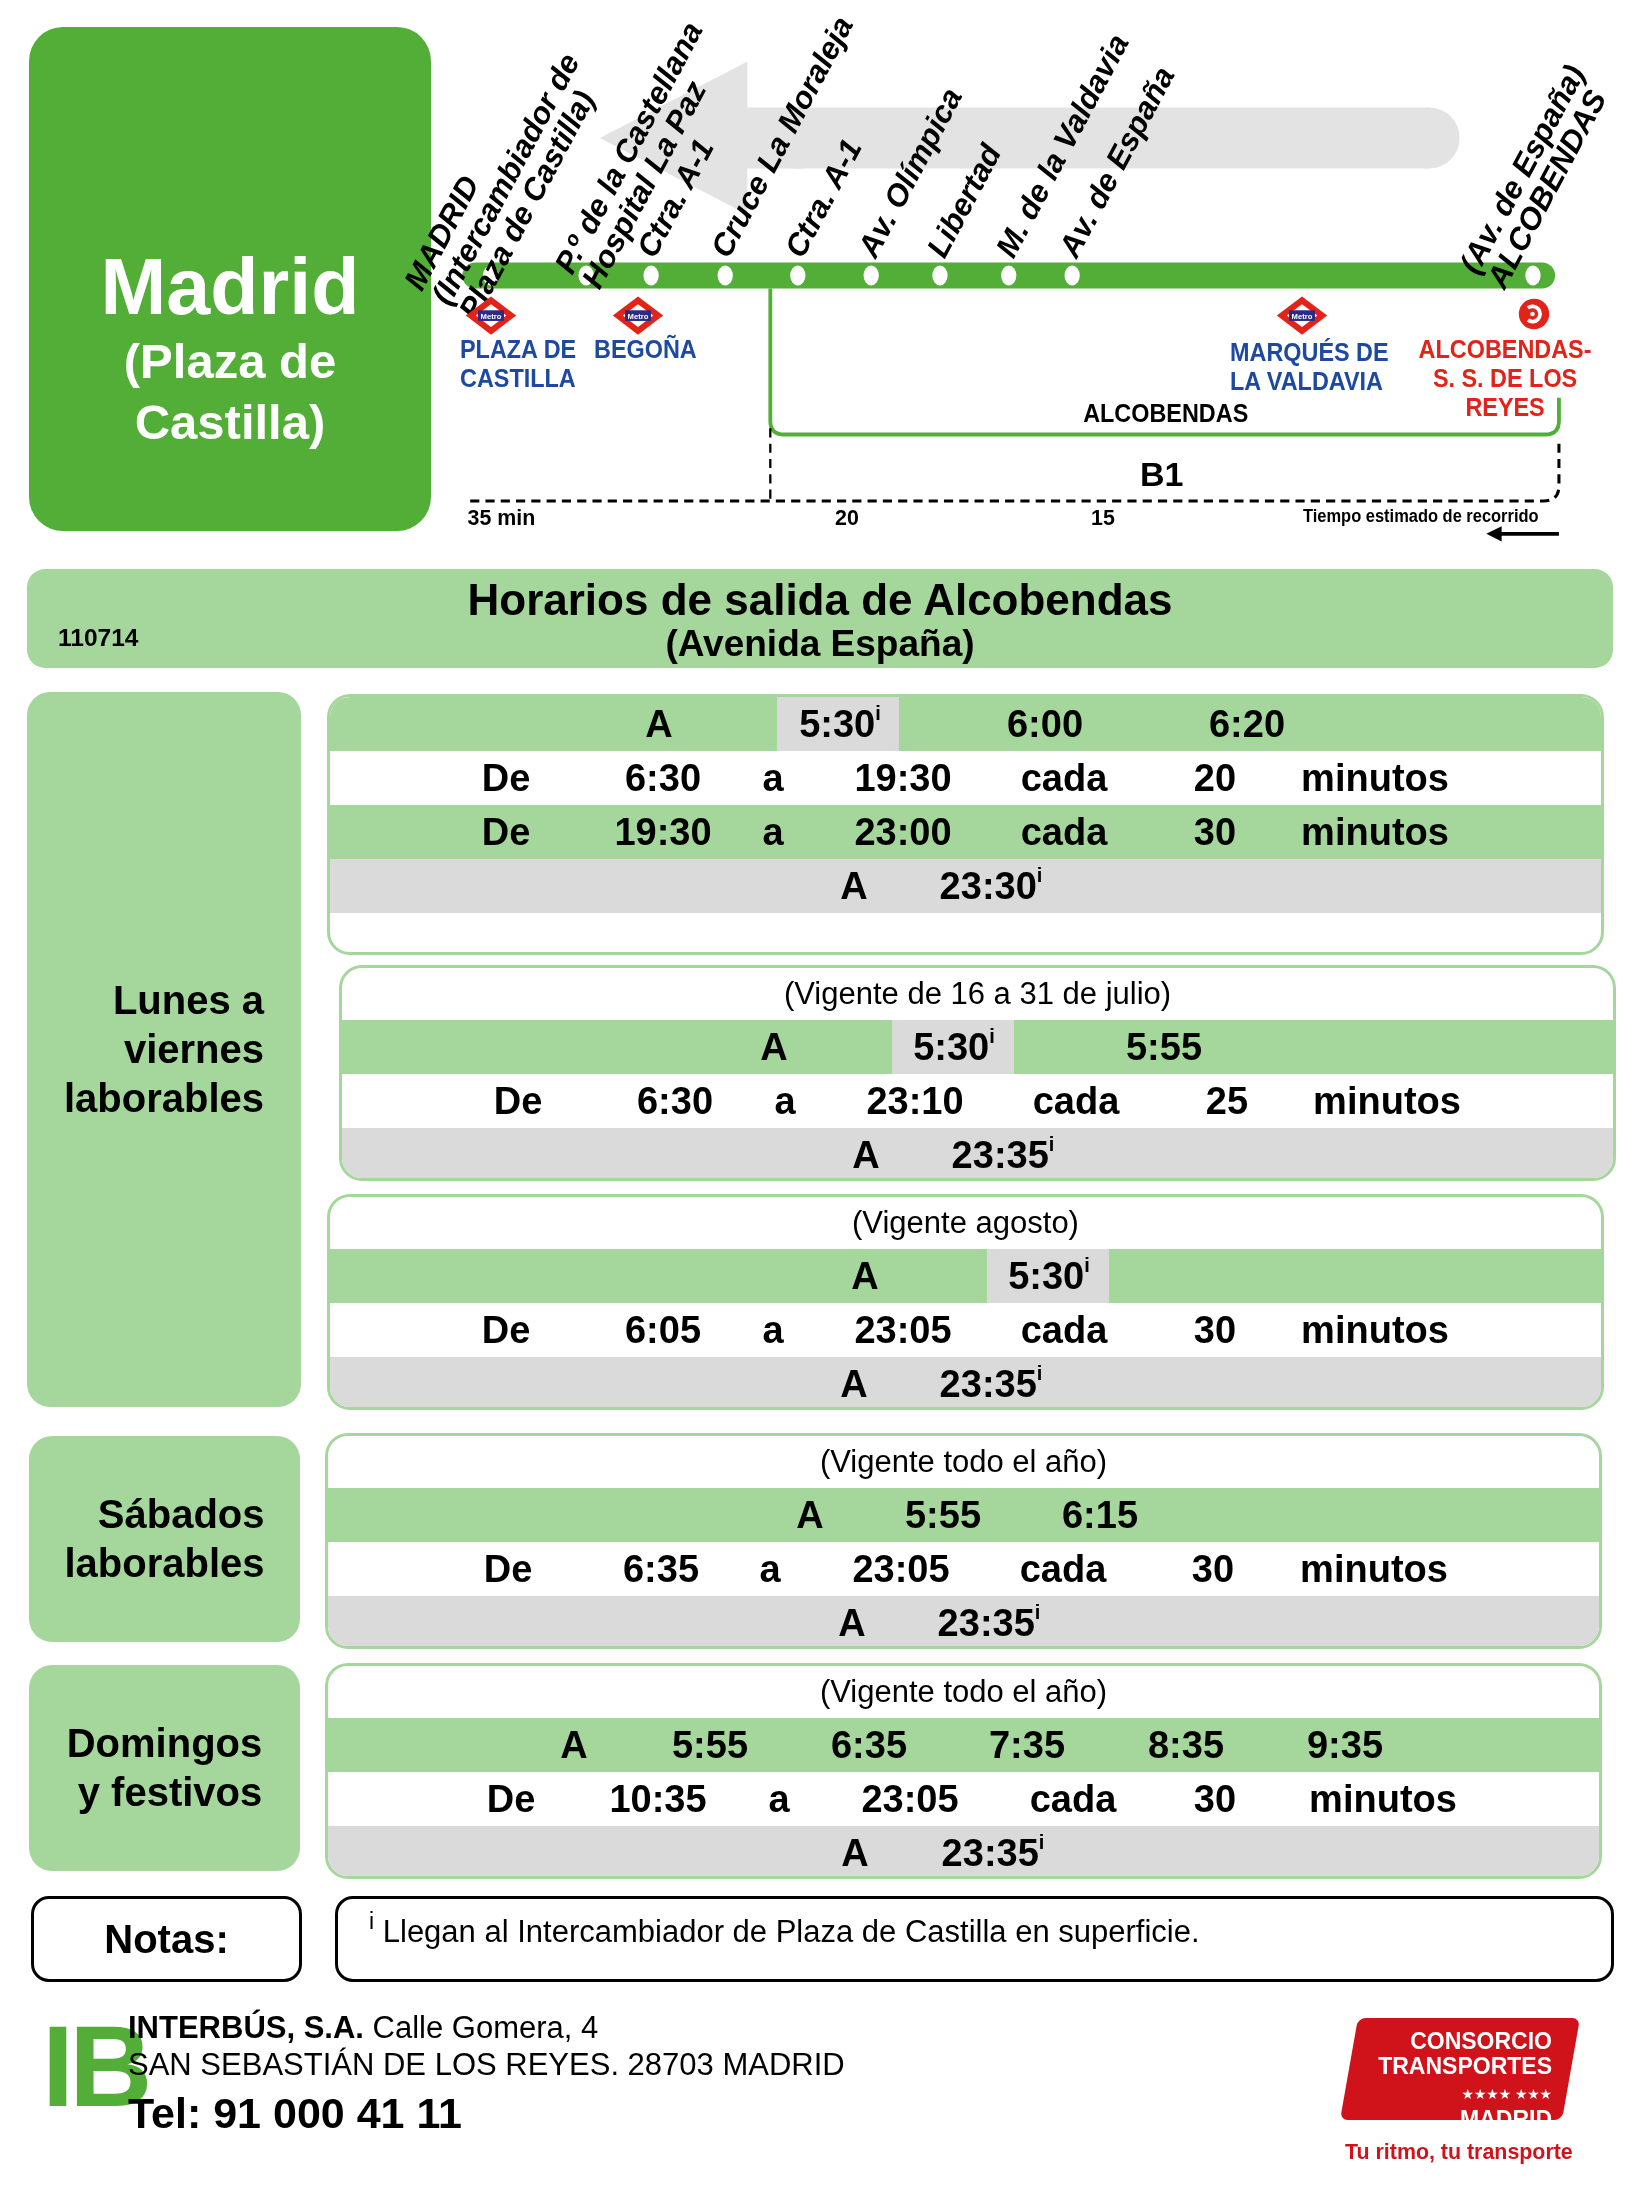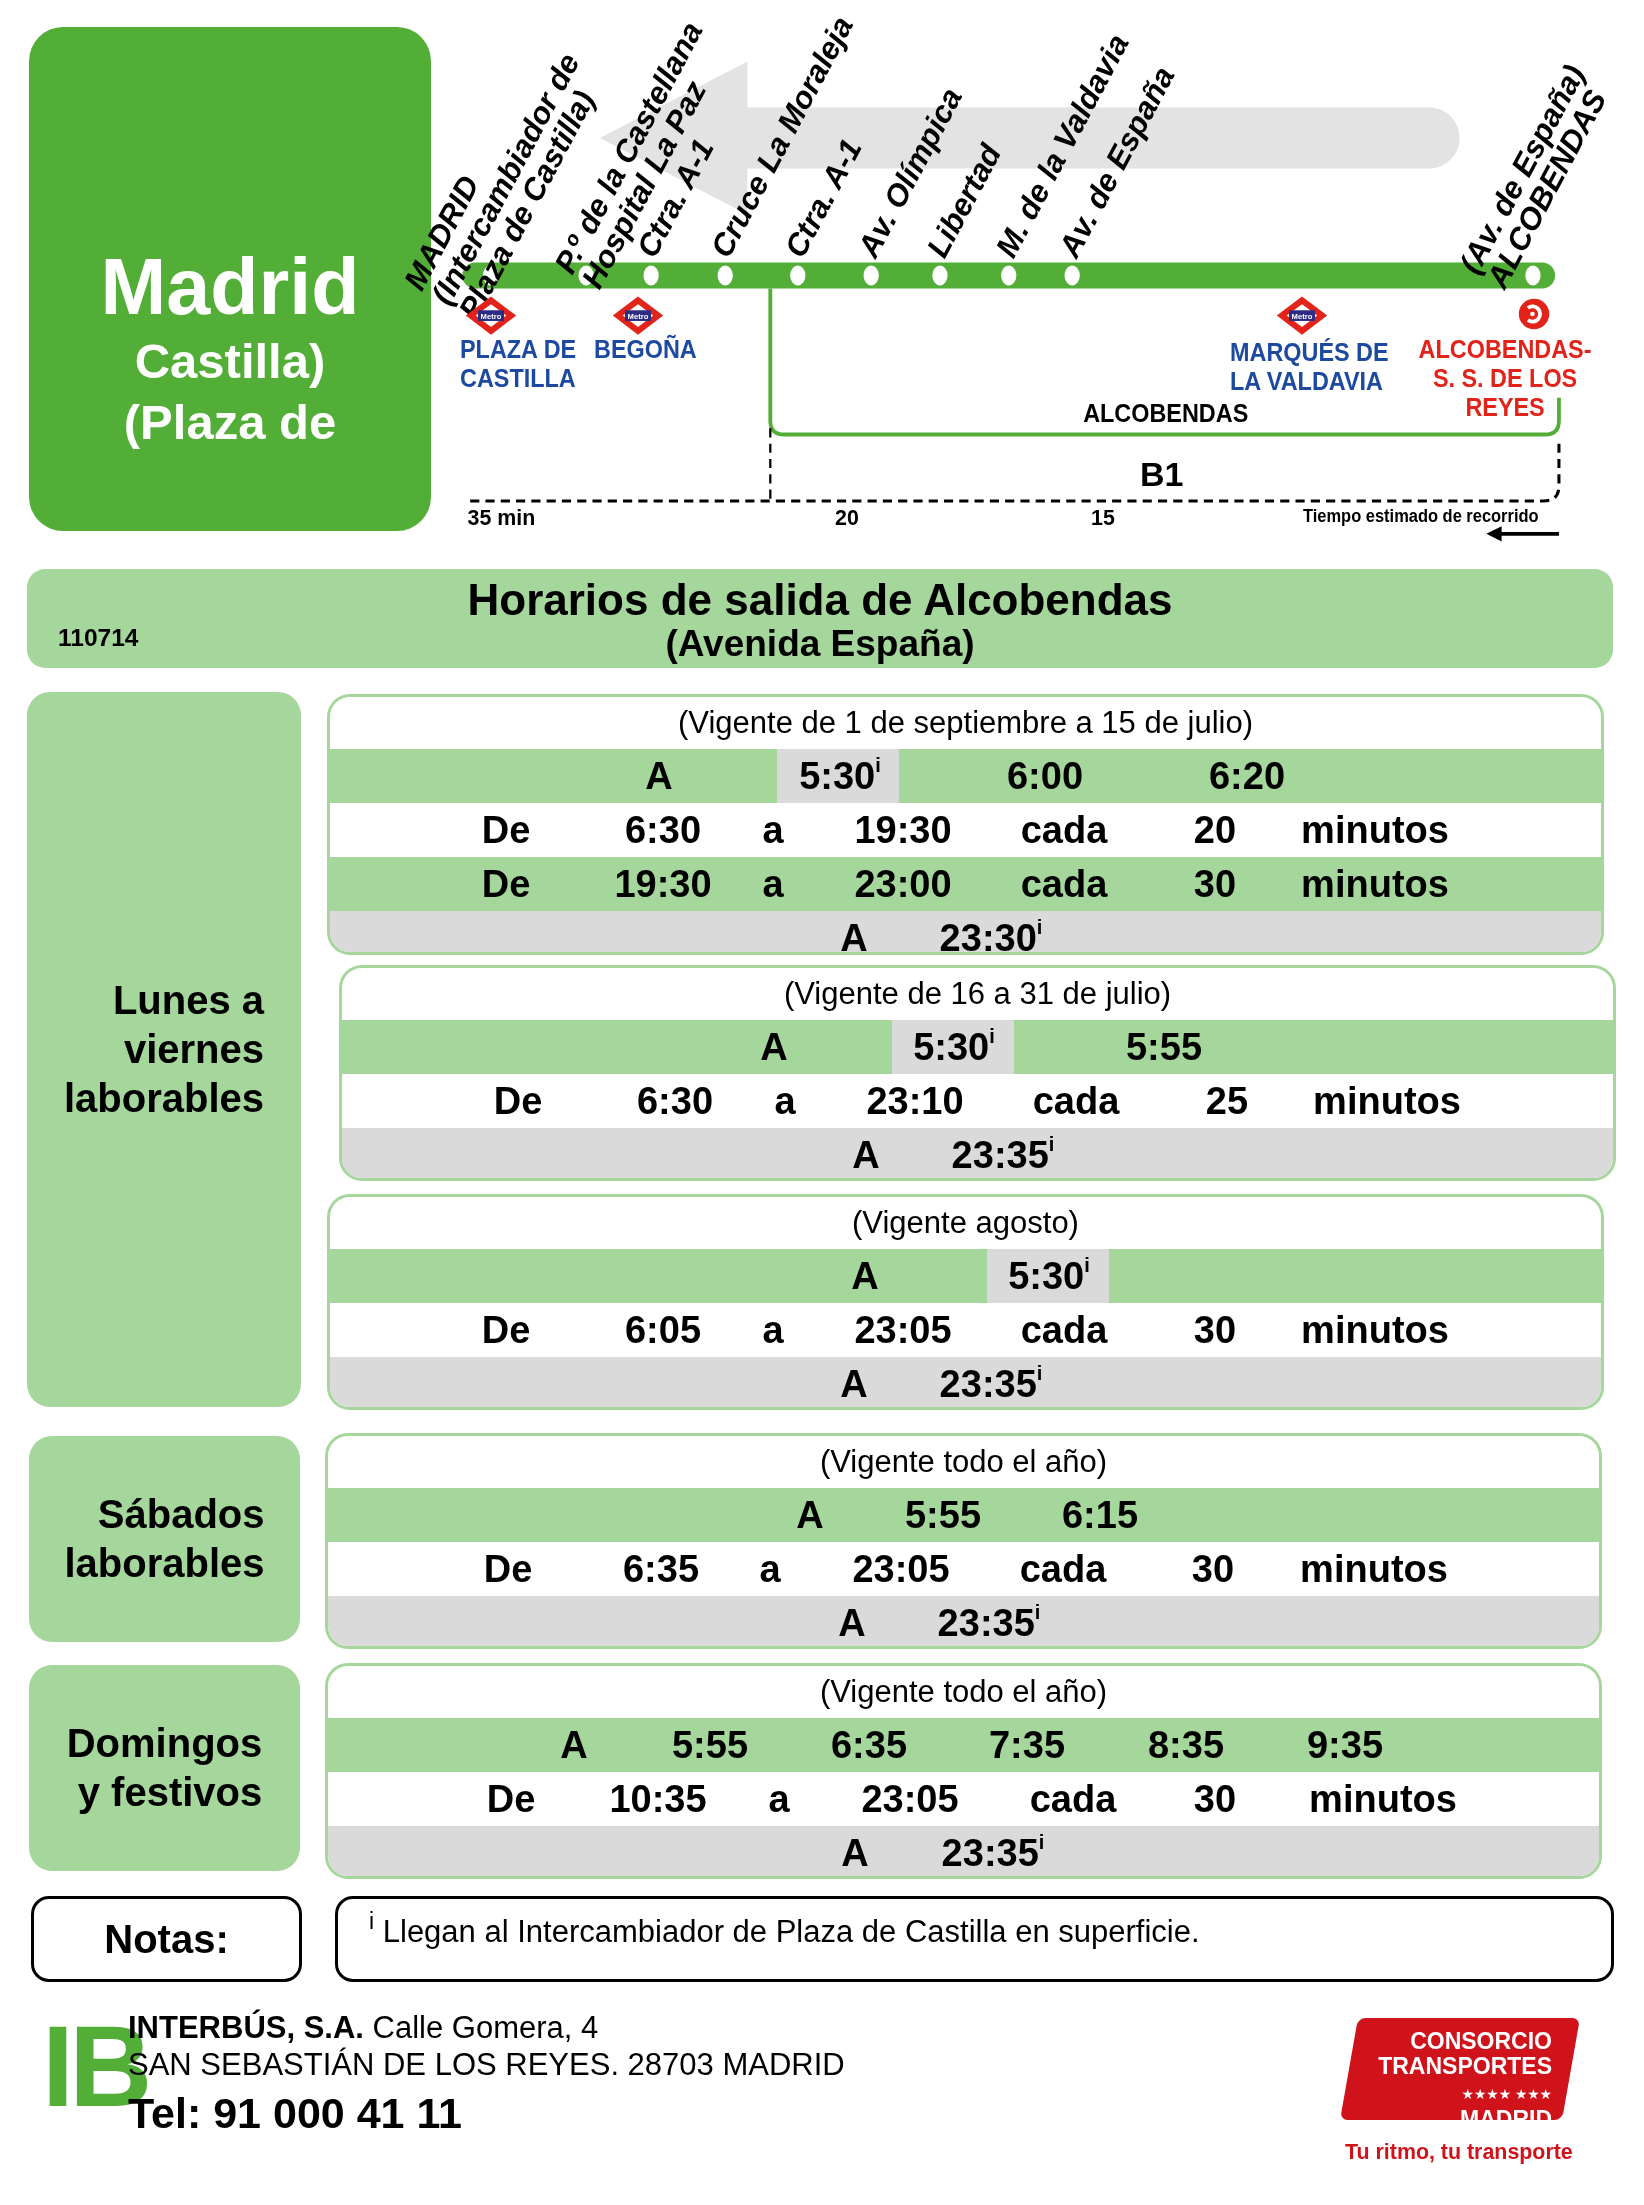--- a/index.html
+++ b/index.html
@@ -47,22 +47,22 @@
   .ib { left: 42px; top: 2009px; font-size: 115px; font-weight: bold; color: #52ae37; letter-spacing: -4.6px; line-height: 1; }
   .ctm { left: 1349px; top: 2018px; width: 222px; height: 102px; background: #d0121b; transform: skewX(-10deg); border-radius: 7.6px; }
   .ctm-text { left: 1376px; top: 2029px; width: 176px; color: #fff; font-size: 23px; font-weight: bold; line-height: 25px; text-align: right; }
 </style>
 </head>
 <body>
 
 <div class="abs badge">
   <div class="dest">Madrid</div>
   <div class="sub">
+    <div>(Plaza de</div>
     <div>Castilla)</div>
-    <div>(Plaza de</div>
   </div>
 </div>
 
 <div class="abs diagram">
 
   <svg class="abs" style="left:0;top:0" width="1201" height="512" viewBox="0 0 1571 670">
     <polygon points="460,100 460,180 1290,180 1290,100" fill="#e3e3e3"></polygon>
     <rect x="1250" y="100" width="80" height="80" rx="40" fill="#e3e3e3"></rect>
     <polygon points="205,140 398,40 398,240" fill="#e3e3e3"></polygon>
     <rect x="390" y="100" width="80" height="80" fill="#e3e3e3"></rect>
@@ -169,21 +169,20 @@
 
 <div class="abs daylbl" style="left:27px;top:692px;width:274px;height:715px">
   <div>
     <div>Lunes a</div>
     <div>viernes</div>
     <div>laborables</div>
   </div>
 </div>
 
 <div class="abs card" style="left:327px;top:694px;width:1277px;height:261px">
-  <div class="hdr">(Vigente de 1 de septiembre a 15 de julio)</div>
   <div class="row green">
     <div class="hl" style="left:447px;width:122px"></div>
     <span style="left:329px">A</span>
     <span style="left:510px"><b>5:30</b><sup>i</sup></span>
     <span style="left:715px">6:00</span>
     <span style="left:917px">6:20</span>
   </div>
   <div class="row white">
     <span style="left:176px">De</span>
     <span style="left:333px">6:30</span>

